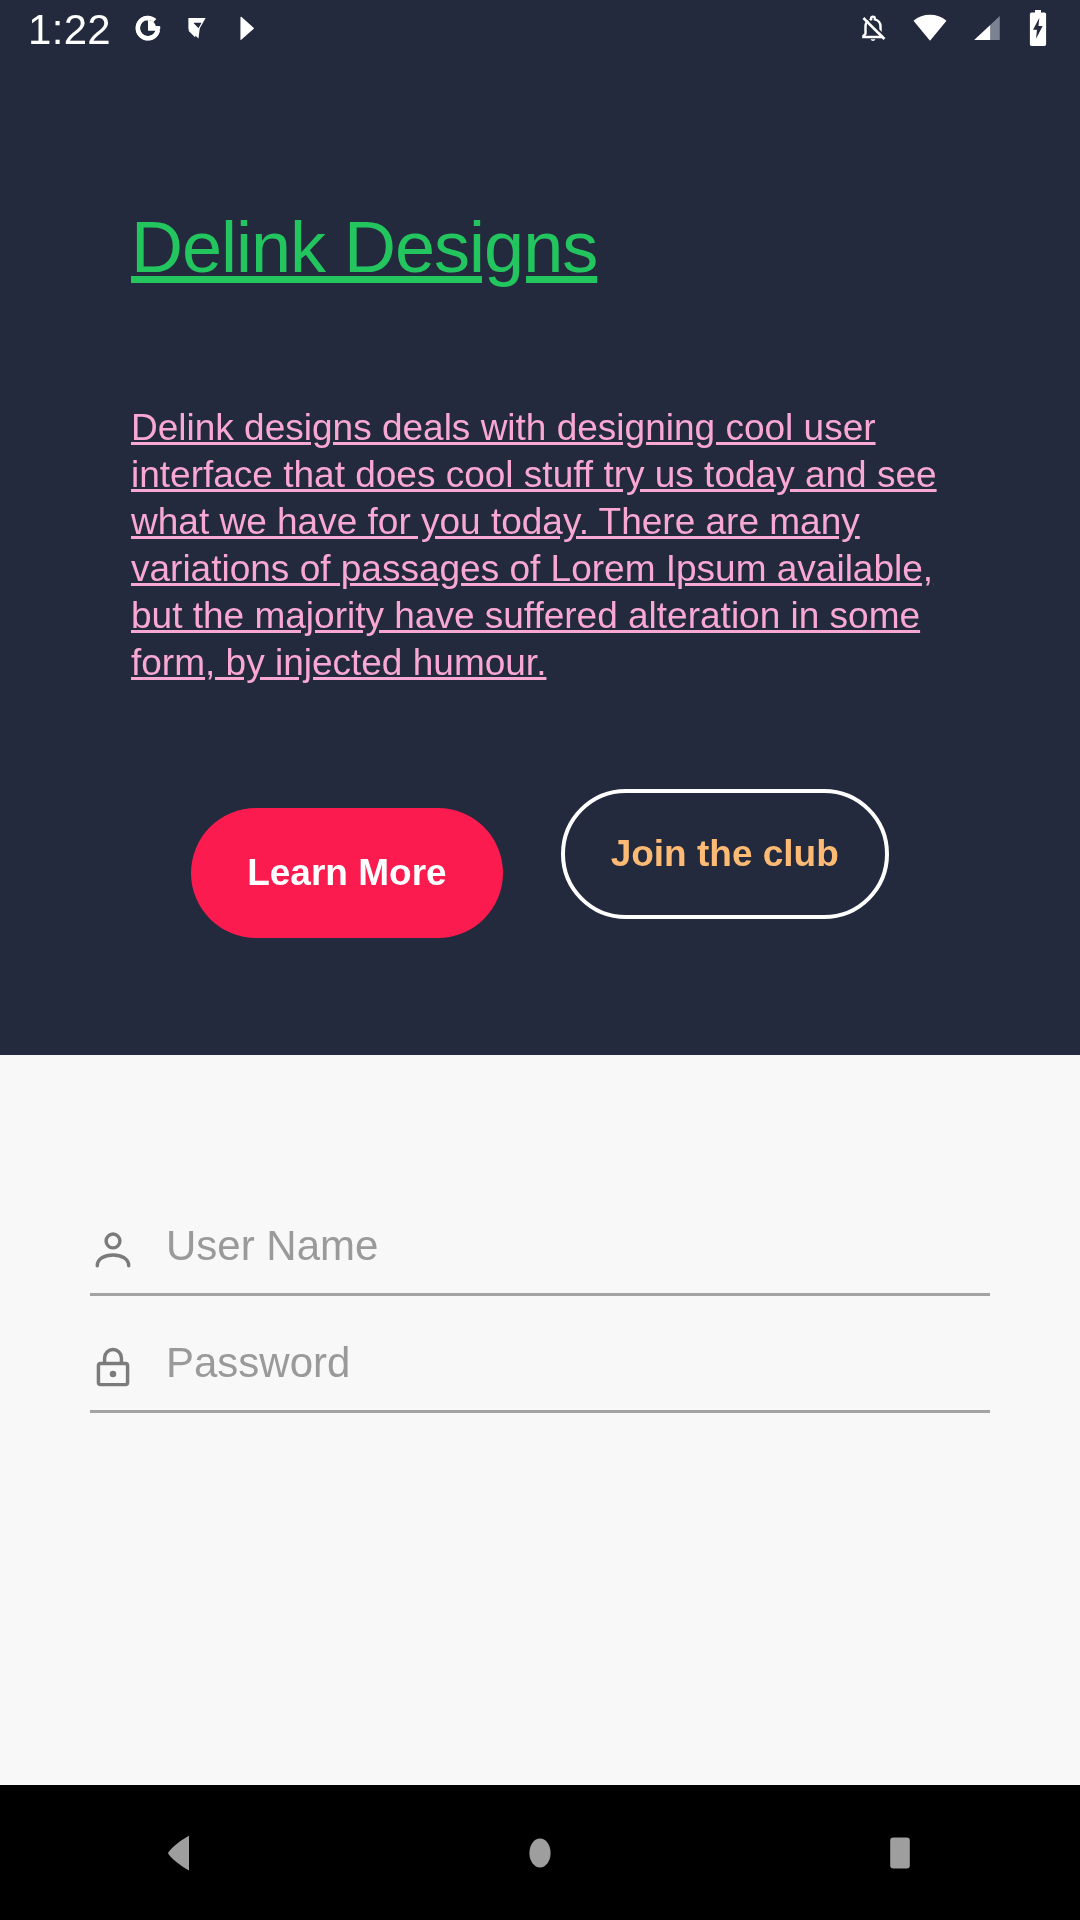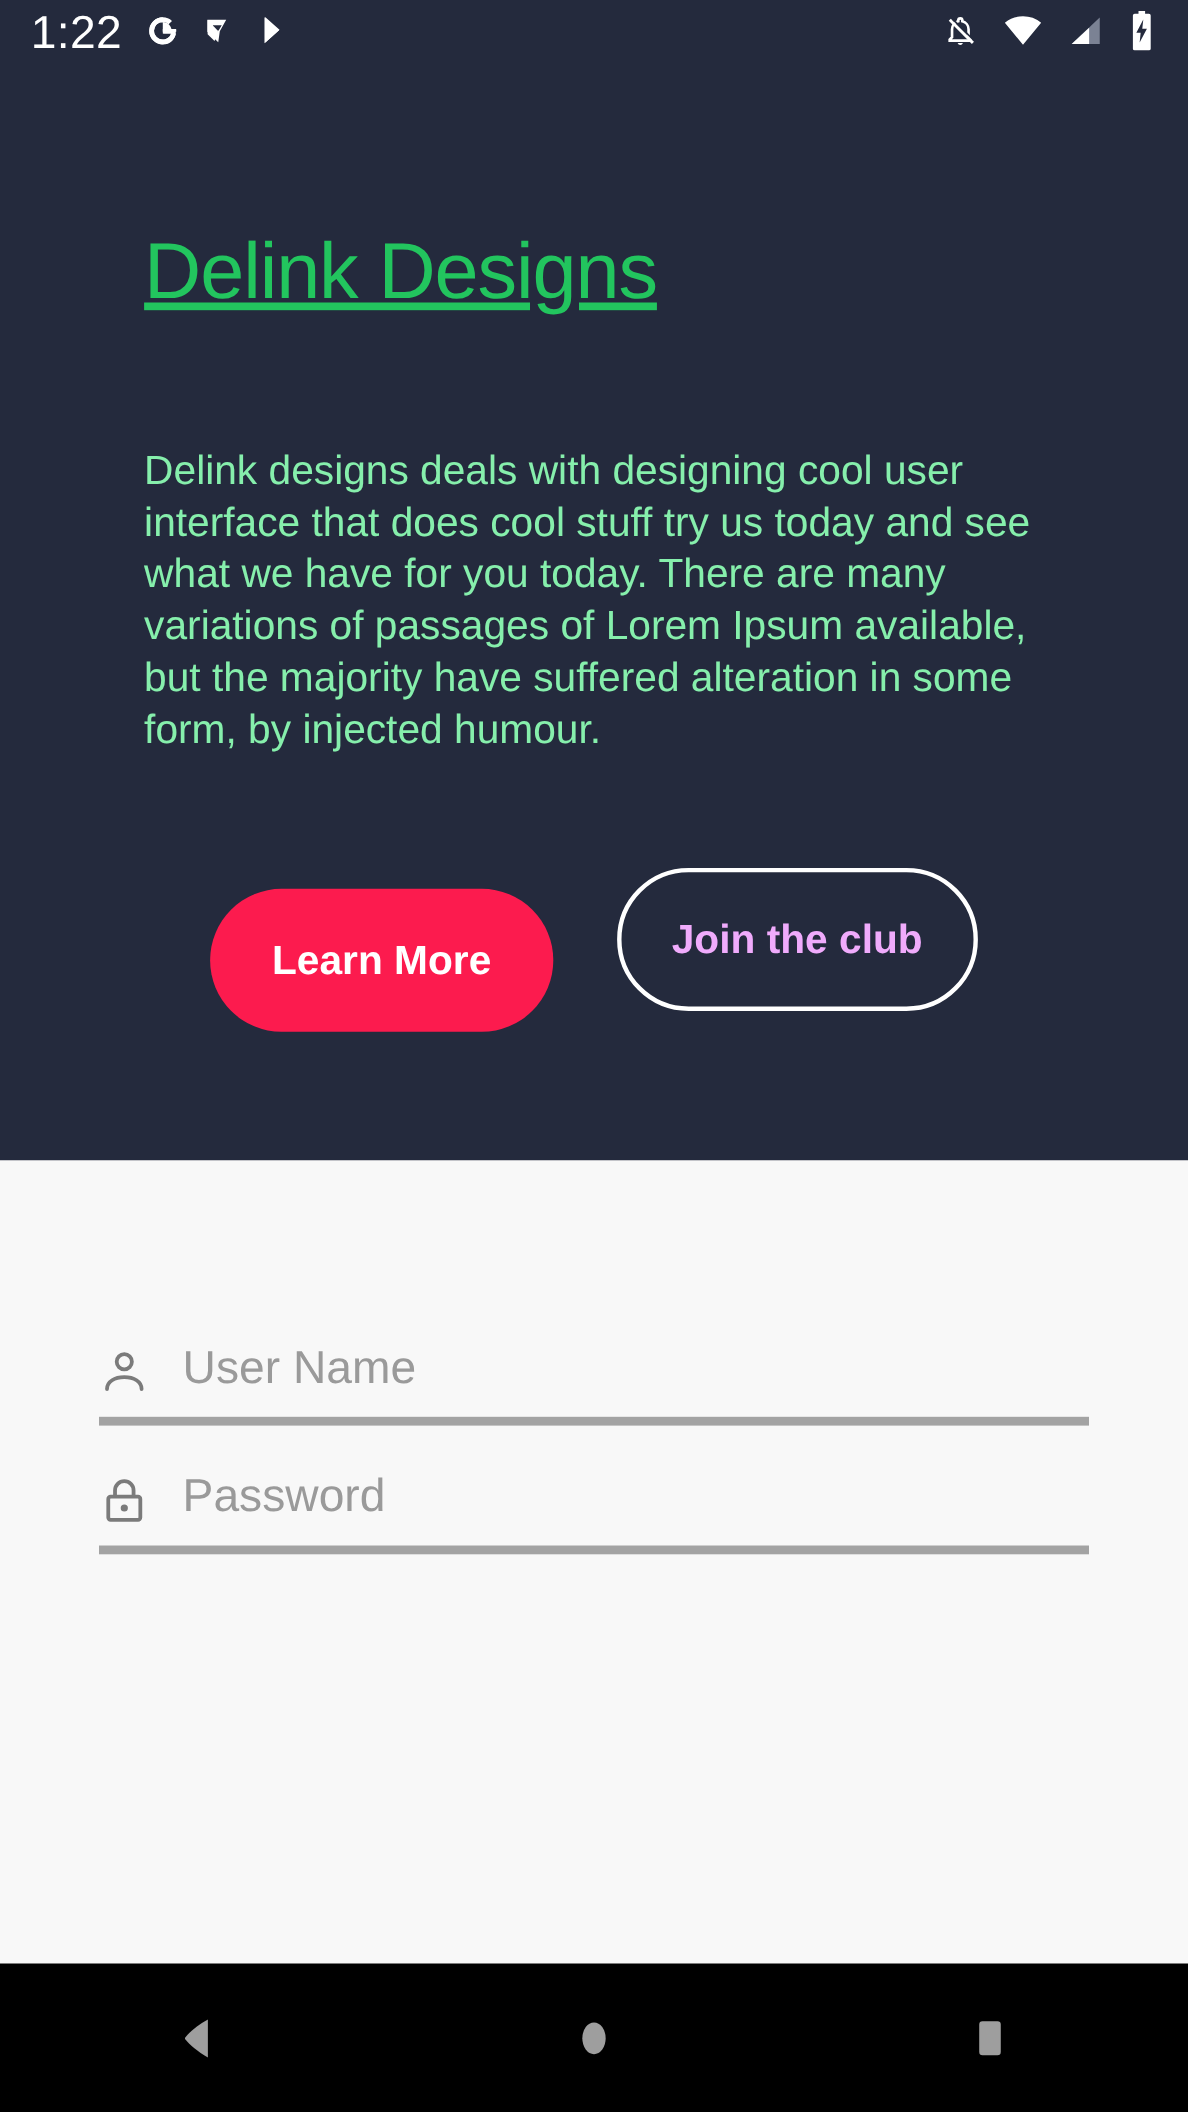--- a/index.html
+++ b/index.html
@@ -27,51 +27,51 @@
     position:absolute; top:60px; left:0; width:1080px; height:995px;
     background:#242A3D;
   }
   .hero-title{
     position:absolute; left:131px; top:150px;
     color:#22c55e; font-size:72px; font-weight:400;
     letter-spacing:-1px; line-height:1.05; white-space:nowrap;text-decoration:underline;
   }
   .hero-body{
     position:absolute; left:131px; top:345px; width:830px;
-    color:#86efac; font-size:37px; line-height:1.27; font-weight:400;
+    color:#f9a8d4; font-size:37px; line-height:1.27; font-weight:400;text-decoration:underline;
   }
   .hero-actions{
     position:absolute; left:0; top:710px; width:1080px;
     display:flex; justify-content:center; align-items:center; gap:58px;
   }
   .btn-filled{
     background:#FC1B4E; color:#FFFFFF;
     border:none; border-radius:70px;
     height:130px; padding:0 56px;
     font-size:37px; font-weight:bold;
     font-family:"Liberation Sans", sans-serif;
     cursor:pointer; white-space:nowrap;margin-top:38px;
   }
   .btn-outlined{
-    background:transparent; color:#f0abfc;
+    background:transparent; color:#fdba74;
     border:4px solid #FFFFFF; border-radius:70px;
     height:130px; padding:12px 46px;
     font-size:37px; font-weight:bold;
     font-family:"Liberation Sans", sans-serif;
     cursor:pointer; white-space:nowrap;
   }
 
   
   .form{
     position:absolute; top:1055px; left:0; width:1080px; height:730px;
     background:#F8F8F8;
   }
   .field{
     position:absolute; left:90px; width:900px; height:90px;
-    border-bottom:8px solid #a3a3a3;
+    border-bottom:3px solid #a3a3a3;
     display:flex; align-items:center;
   }
   .field.username{ top:151px; }
   .field.password{ top:268px; }
   .field-icon{ width:62px; display:flex; align-items:center; justify-content:flex-start; flex:0 0 auto; }
   .field-input{
     flex:1; border:none; outline:none; background:transparent;
     font-family:"Liberation Sans", sans-serif;
     font-size:42px; color:#3a3a3a; padding:0 0 8px 14px;
   }

